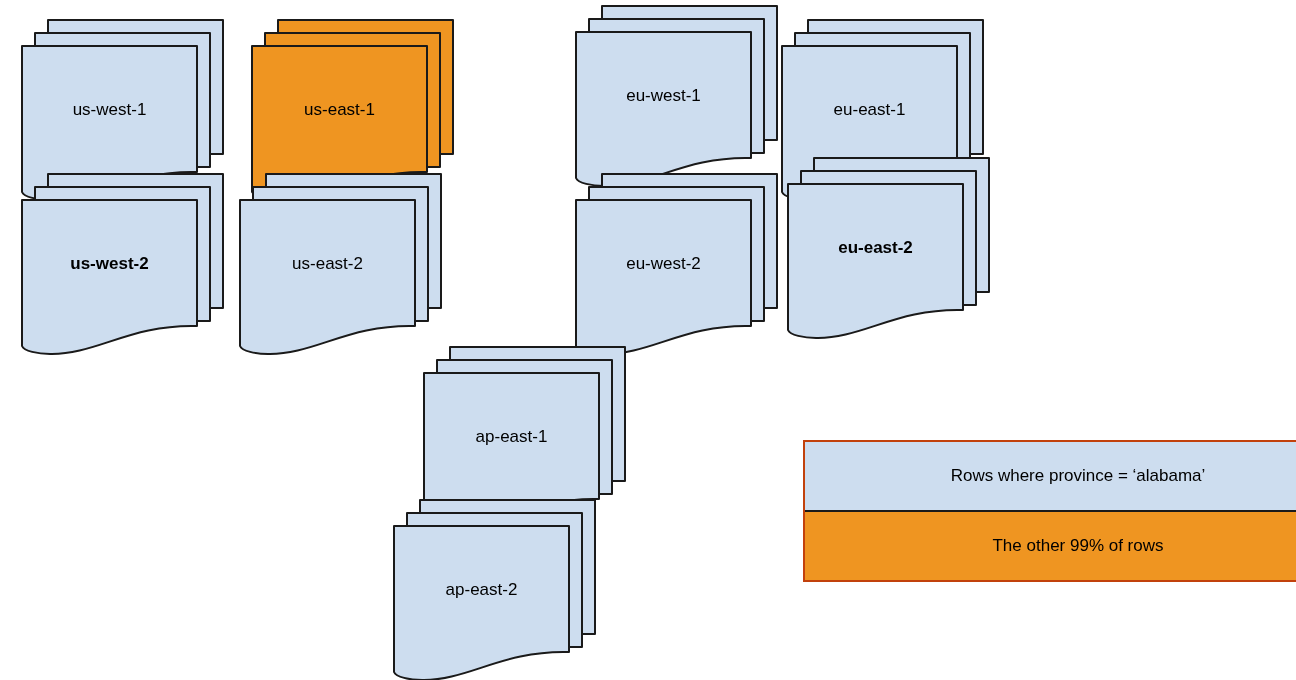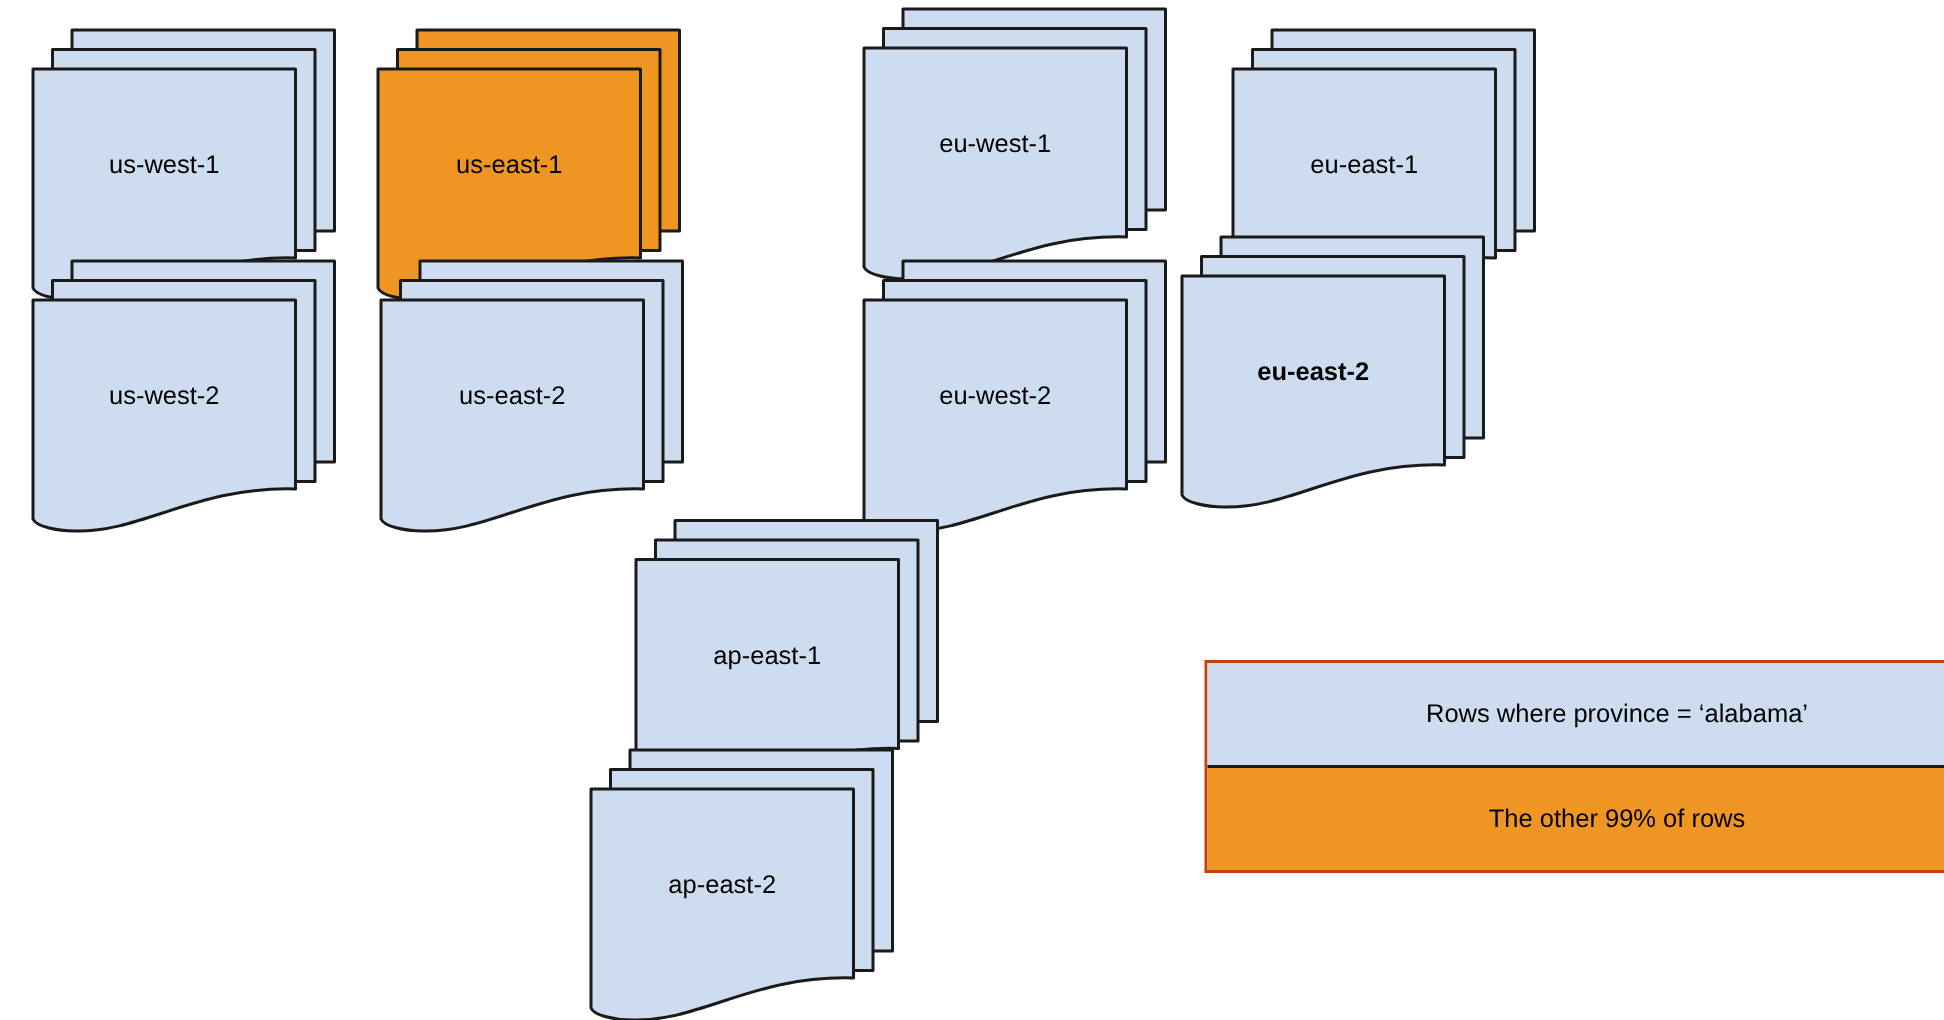--- a/index.html
+++ b/index.html
@@ -84,37 +84,37 @@
         </svg>
       </div>
       <div class="doc-stack" style="left: 574px; top: 4px;">
         <svg width="205" height="182" viewBox="0 0 205 182">
           <rect x="28" y="2" width="175" height="134" fill="#cdddef" stroke="#1a1a1a" stroke-width="2" stroke-linejoin="round"></rect>
           <rect x="15" y="15" width="175" height="134" fill="#cdddef" stroke="#1a1a1a" stroke-width="2" stroke-linejoin="round"></rect>
           <path d="M 2 28 L 177 28 L 177 154 C 110.5 152 75.5 183 30 182 C 17.75 182 4 179 2 174 Z" fill="#cdddef" stroke="#1a1a1a" stroke-width="2" stroke-linejoin="round"></path>
           <text class="doc-label" x="89.5" y="93">eu-west-1</text>
         </svg>
       </div>
-      <div class="doc-stack" style="left: 820px; top: 18px;">
+      <div class="doc-stack" style="left: 780px; top: 18px;">
         <svg width="205" height="182" viewBox="0 0 205 182">
           <rect x="28" y="2" width="175" height="134" fill="#cdddef" stroke="#1a1a1a" stroke-width="2" stroke-linejoin="round"></rect>
           <rect x="15" y="15" width="175" height="134" fill="#cdddef" stroke="#1a1a1a" stroke-width="2" stroke-linejoin="round"></rect>
           <path d="M 2 28 L 177 28 L 177 154 C 110.5 152 75.5 183 30 182 C 17.75 182 4 179 2 174 Z" fill="#cdddef" stroke="#1a1a1a" stroke-width="2" stroke-linejoin="round"></path>
           <text class="doc-label" x="89.5" y="93">eu-east-1</text>
         </svg>
       </div>
-      <div class="doc-stack" style="left: 20px; top: 172px;">
+      <div class="doc-stack" style="left: 20px; top: 172px; font-weight: bold;">
         <svg width="205" height="182" viewBox="0 0 205 182">
           <rect x="28" y="2" width="175" height="134" fill="#cdddef" stroke="#1a1a1a" stroke-width="2" stroke-linejoin="round"></rect>
           <rect x="15" y="15" width="175" height="134" fill="#cdddef" stroke="#1a1a1a" stroke-width="2" stroke-linejoin="round"></rect>
           <path d="M 2 28 L 177 28 L 177 154 C 110.5 152 75.5 183 30 182 C 17.75 182 4 179 2 174 Z" fill="#cdddef" stroke="#1a1a1a" stroke-width="2" stroke-linejoin="round"></path>
           <text class="doc-label" x="89.5" y="93">us-west-2</text>
         </svg>
       </div>
-      <div class="doc-stack" style="left: 252px; top: 172px;">
+      <div class="doc-stack" style="left: 238px; top: 172px;">
         <svg width="205" height="182" viewBox="0 0 205 182">
           <rect x="28" y="2" width="175" height="134" fill="#cdddef" stroke="#1a1a1a" stroke-width="2" stroke-linejoin="round"></rect>
           <rect x="15" y="15" width="175" height="134" fill="#cdddef" stroke="#1a1a1a" stroke-width="2" stroke-linejoin="round"></rect>
           <path d="M 2 28 L 177 28 L 177 154 C 110.5 152 75.5 183 30 182 C 17.75 182 4 179 2 174 Z" fill="#cdddef" stroke="#1a1a1a" stroke-width="2" stroke-linejoin="round"></path>
           <text class="doc-label" x="89.5" y="93">us-east-2</text>
         </svg>
       </div>
       <div class="doc-stack" style="left: 574px; top: 172px;">
         <svg width="205" height="182" viewBox="0 0 205 182">
           <rect x="28" y="2" width="175" height="134" fill="#cdddef" stroke="#1a1a1a" stroke-width="2" stroke-linejoin="round"></rect>

